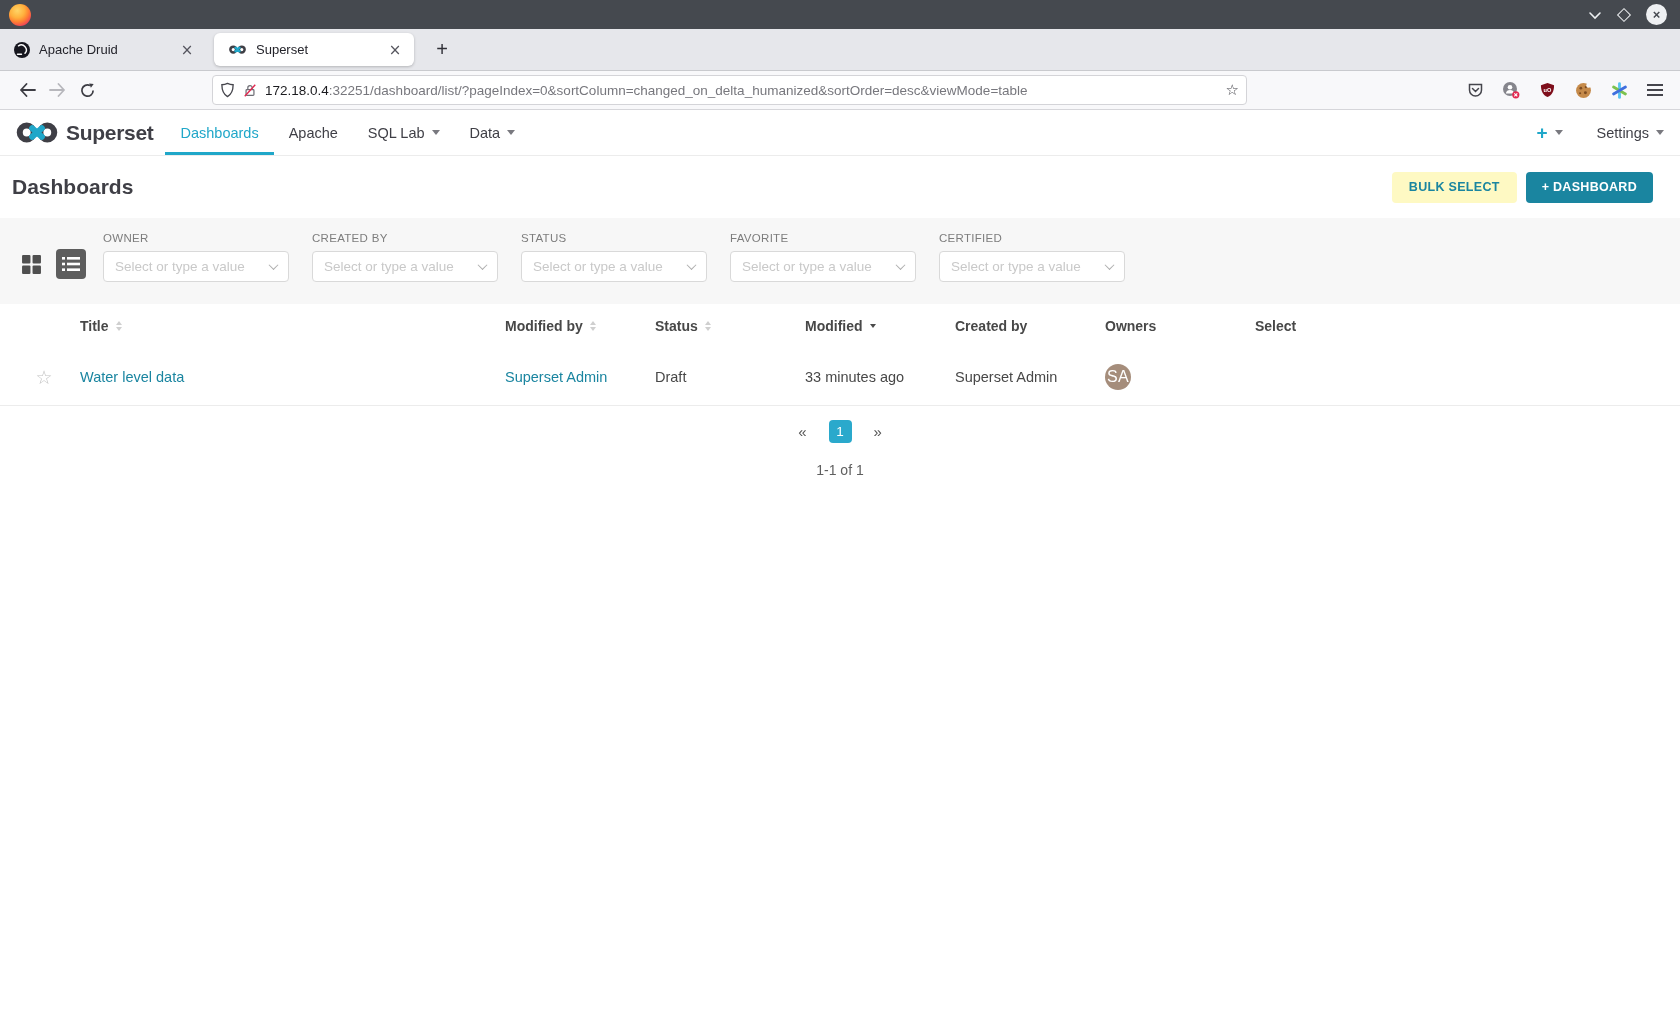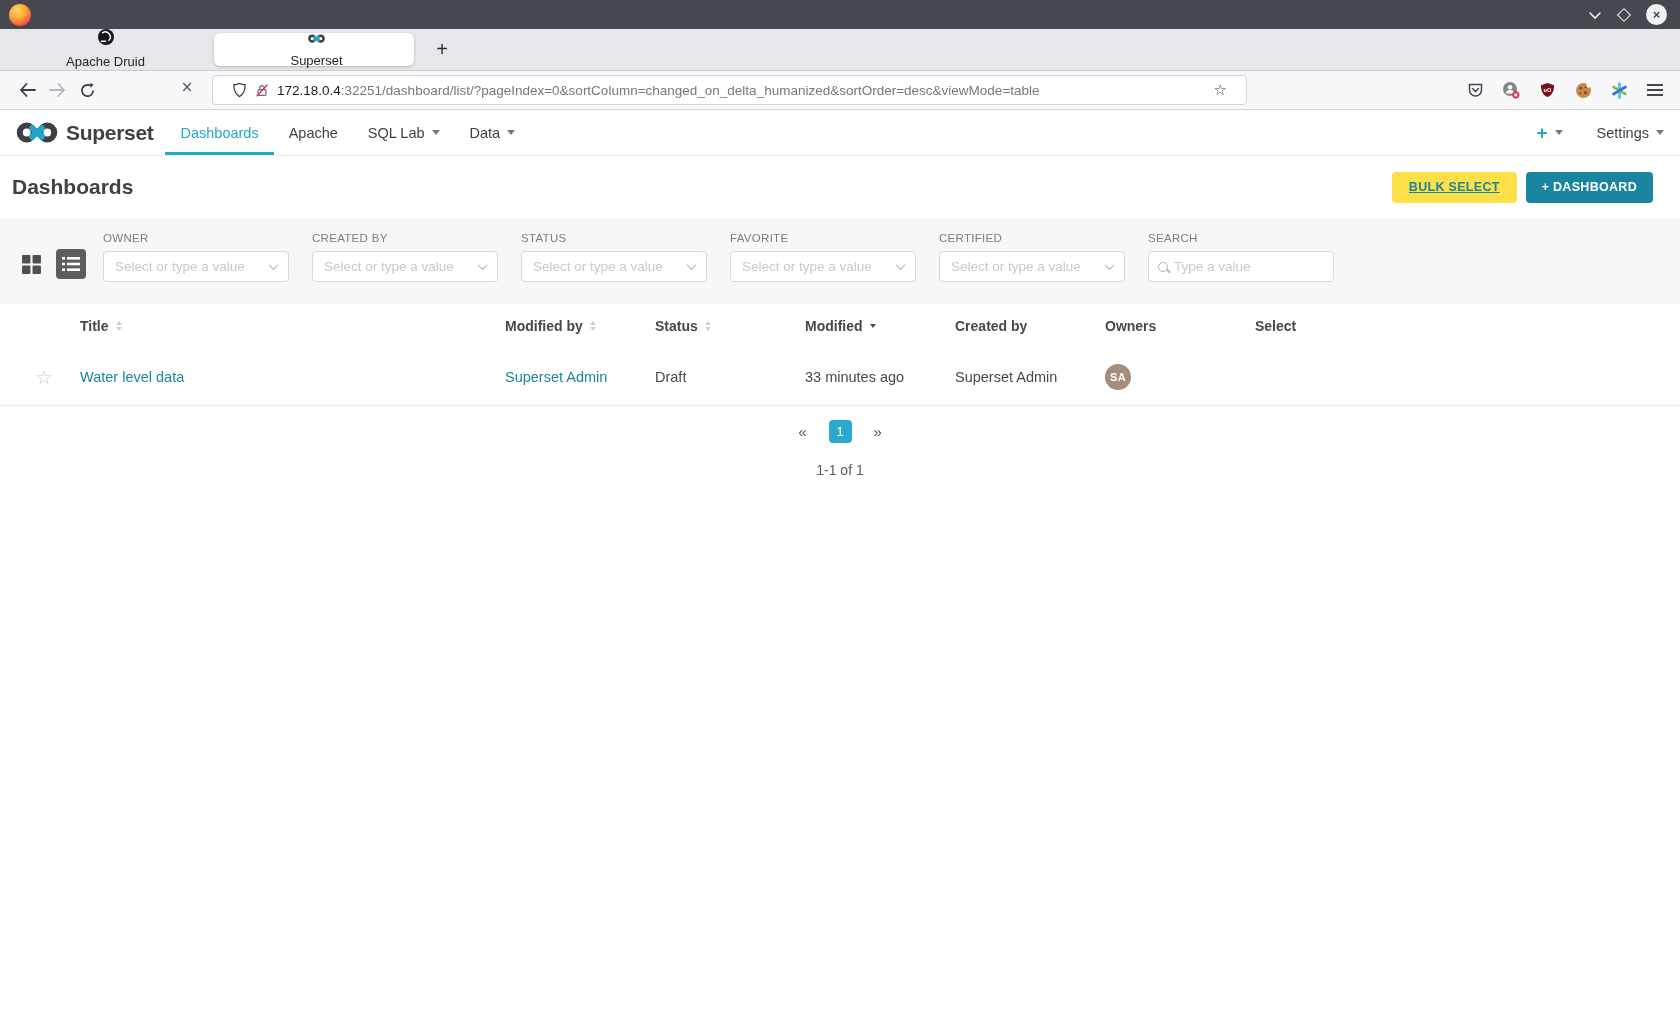--- a/index.html
+++ b/index.html
@@ -11,34 +11,34 @@
   .ff-logo { width:22px; height:22px; border-radius:50%; margin-left:9px;
              background:radial-gradient(circle at 38% 30%, #ffd567 0%, #ffb13d 35%, #ff8232 55%, #ef4355 78%, #c42e7c 100%); }
   .tb-title { position:absolute; left:0; right:0; text-align:center; color:#fbfbfe; font-size:13px; }
   .win-controls { margin-left:auto; display:flex; align-items:center; gap:17px; margin-right:13px; z-index:2; }
   .win-diamond { width:10px; height:10px; border:1.5px solid #eef0f2; transform:rotate(45deg); display:inline-block; }
   .win-close { width:21px; height:21px; border-radius:50%; background:#eef0f2; color:#45494f;
                display:flex; align-items:center; justify-content:center; font-size:13px; font-weight:bold; }
 
   
   .tabbar { height:42px; background:#e6e7eb; display:flex; align-items:center; border-bottom:1px solid #c9cace; }
-  .tab { width:206px; height:100%; display:flex; align-items:center; gap:9px; padding:0 9px 0 14px; font-size:13px; color:#24242b;flex-direction:column; }
+  .tab { width:206px; height:100%; display:flex; align-items:center; gap:9px; padding:0 9px 0 14px; font-size:13px; color:#24242b; }
   .tab.active { width:200px; height:33px; background:#fff; border-radius:6px; margin:0 5px 0 8px; box-shadow:0 1px 3px rgba(0,0,0,.22); }
   .tab-close { margin-left:auto; width:20px; height:20px; border-radius:3px; display:flex; align-items:center; justify-content:center;
                color:#55555e; font-size:15px; font-family:"DejaVu Sans",sans-serif; }
   .favicon-druid { width:16px; height:16px; border-radius:50%; background:#17171f; position:relative; flex:none; }
   .favicon-druid svg { position:absolute; left:2px; top:2px; }
   .newtab-btn { width:30px; height:30px; margin-left:8px; display:flex; align-items:center; justify-content:center;
                 font-size:20px; color:#2f2f36; border-radius:4px; }
 
   
   .navbar { height:39px; background:#f8f8fa; border-bottom:1px solid #d6d6da; display:flex; align-items:center; padding:0 12px; }
   .nav-btn { width:30px; height:30px; border-radius:4px; display:flex; align-items:center; justify-content:center; flex:none; }
   .urlbar { margin-left:110px; width:1035px; height:30px; background:#fff; border:1px solid #d4d4d8; border-radius:4px;
-            display:flex; align-items:center; gap:8px; padding:0 19px; font-size:13.5px; }
+            display:flex; align-items:center; gap:8px; padding:0 7px; font-size:13.5px; }
   .url-host { color:#1b1b1f; }
   .url-rest { color:#77777d; flex:1; white-space:nowrap; overflow:hidden; }
   .bookmark-star { color:#45454c; font-size:15px; font-family:"DejaVu Sans",sans-serif; }
   .tool-icons { margin-left:auto; display:flex; align-items:center; gap:14px; margin-right:2px; }
   .tool-btn { width:22px; height:22px; display:flex; align-items:center; justify-content:center; }
   .burger { display:flex; flex-direction:column; gap:3px; }
   .burger i { width:16px; height:2px; background:#45454c; }
 
   
   .app-header { height:46px; background:#fff; border-bottom:1px solid #ececec; display:flex; align-items:center; padding:0 16px 0 14px; }
@@ -52,21 +52,21 @@
                 border-top:5px solid #79797f; margin-left:7px; }
   .header-right { margin-left:auto; display:flex; align-items:center; gap:34px; }
   .plus-menu { color:#20a7c9; font-size:19px; font-weight:700; display:flex; align-items:center; }
   .settings-menu { font-size:14.5px; color:#3f3f46; display:flex; align-items:center; }
 
   
   .page-header { height:62px; display:flex; align-items:center; padding:0 27px 0 12px; background:#fff; }
   .page-title { font-size:21px; font-weight:700; color:#3f3f46; }
   .page-actions { margin-left:auto; display:flex; gap:9px; }
   .btn { height:31px; border:none; border-radius:4px; font-family:inherit; font-size:12.5px; font-weight:700; letter-spacing:.3px; cursor:pointer; }
-  .btn-secondary { background:#fde047; color:#1a85a0; padding:0 17px;text-decoration:underline; }
+  .btn-secondary { background:#fef9c3; color:#1a85a0; padding:0 17px; }
   .btn-primary { background:#1a85a0; color:#fff; padding:0 16px; }
 
   
   .filter-band { height:86px; background:#f7f7f7; display:flex; padding:14px 28px 0 16px; }
   .view-toggles { display:flex; align-items:center; gap:10px; margin-top:17px; height:30px; margin-right:17px; }
   .toggle-btn { width:30px; height:30px; border-radius:4px; display:flex; align-items:center; justify-content:center; }
   .toggle-btn.active { background:#5d5d5d; }
   .filters { display:flex; gap:23px; }
   .filter-label { font-size:11.5px; color:#7d7d7d; letter-spacing:.3px; margin-bottom:7px; }
   .select { width:186px; height:31px; background:#fff; border:1px solid #d9d9d9; border-radius:4px;
@@ -89,21 +89,21 @@
   .th { display:flex; align-items:center; padding-left:8px; }
   .sorters { display:inline-flex; flex-direction:column; gap:2px; margin-left:7px; }
   .sorters .s-up { width:0; height:0; border-left:3.5px solid transparent; border-right:3.5px solid transparent; border-bottom:4px solid #cfcfcf; }
   .sorters .s-down { width:0; height:0; border-left:3.5px solid transparent; border-right:3.5px solid transparent; border-top:4px solid #cfcfcf; }
   .sorted-desc .s-down { border-top-color:#4a4a4a; }
   .tbody-row { height:58px; font-size:14.5px; color:#484848; border-bottom:1px solid #ececec; }
   .td { padding-left:8px; }
   .cell-star { display:flex; justify-content:center; padding-left:0; }
   .row-star { color:#c3c3c3; font-size:19px; font-family:"DejaVu Sans",sans-serif; }
   a.tlink { color:#1a85a0; text-decoration:none; }
-  .avatar { width:26px; height:26px; border-radius:50%; background:#a58d7b; color:#fff; font-size:11px; font-weight:700;
+  .avatar { width:26px; height:26px; border-radius:50%; background:#a58d7b; color:#fff; font-size:16px; font-weight:400;
             letter-spacing:.3px; display:flex; align-items:center; justify-content:center; }
 
   
   .pagination { margin-top:14px; display:flex; align-items:center; justify-content:center; gap:22px; }
   .pg-arrow { color:#555; font-size:15px; }
   .pg-page { width:23px; height:23px; border-radius:4px; background:#2aa9cc; color:#fff; font-size:13.5px;
              display:flex; align-items:center; justify-content:center; }
   .pg-summary { text-align:center; margin-top:19px; font-size:14px; color:#5f5f5f; }
 </style>
 </head>
@@ -324,27 +324,20 @@
         <span class="chev"></span>
       </div>
     </div>
     <div class="filter">
       <div class="filter-label">CERTIFIED</div>
       <div class="select">
         <span class="ph">Select or type a value</span>
         <span class="chev"></span>
       </div>
     </div>
-    <div class="filter">
-      <div class="filter-label">SEARCH</div>
-      <div class="search-box">
-        <span class="search-glyph"></span>
-        <input placeholder="Type a value" style="">
-      </div>
-    </div>
   </div>
 </div>
 
 <div class="list-table">
   <div class="trow thead">
     <div class="th cell-star"></div>
     <div class="th">
       <span>Title</span>
       <span class="sorters">
           <i class="s-up"></i>

